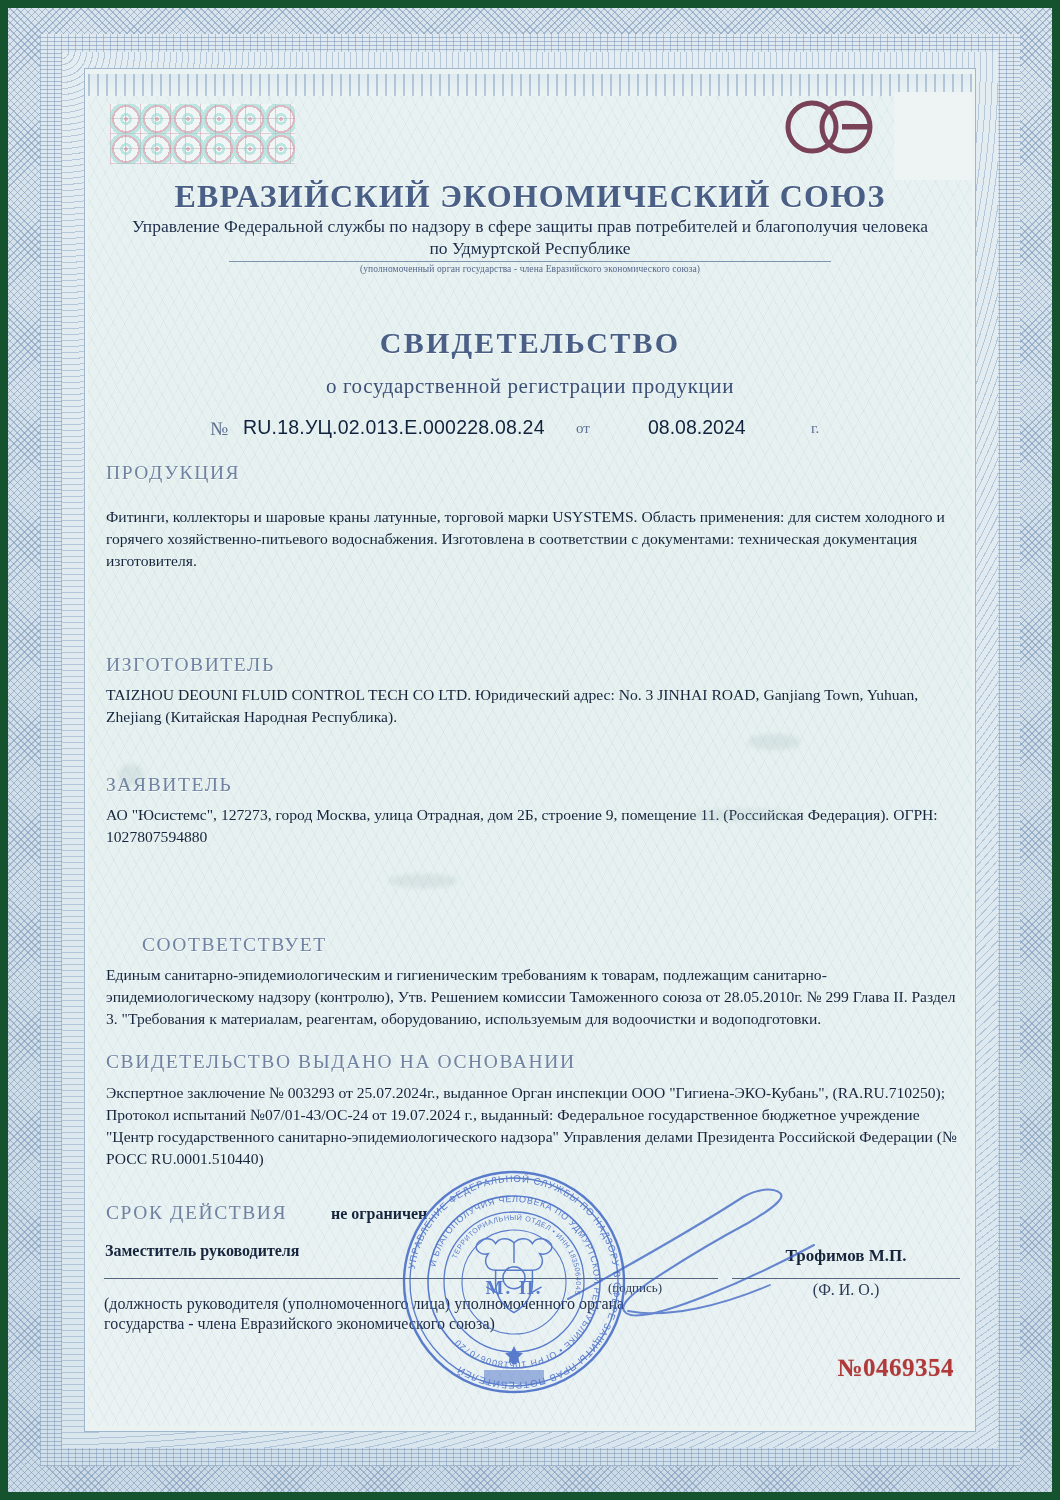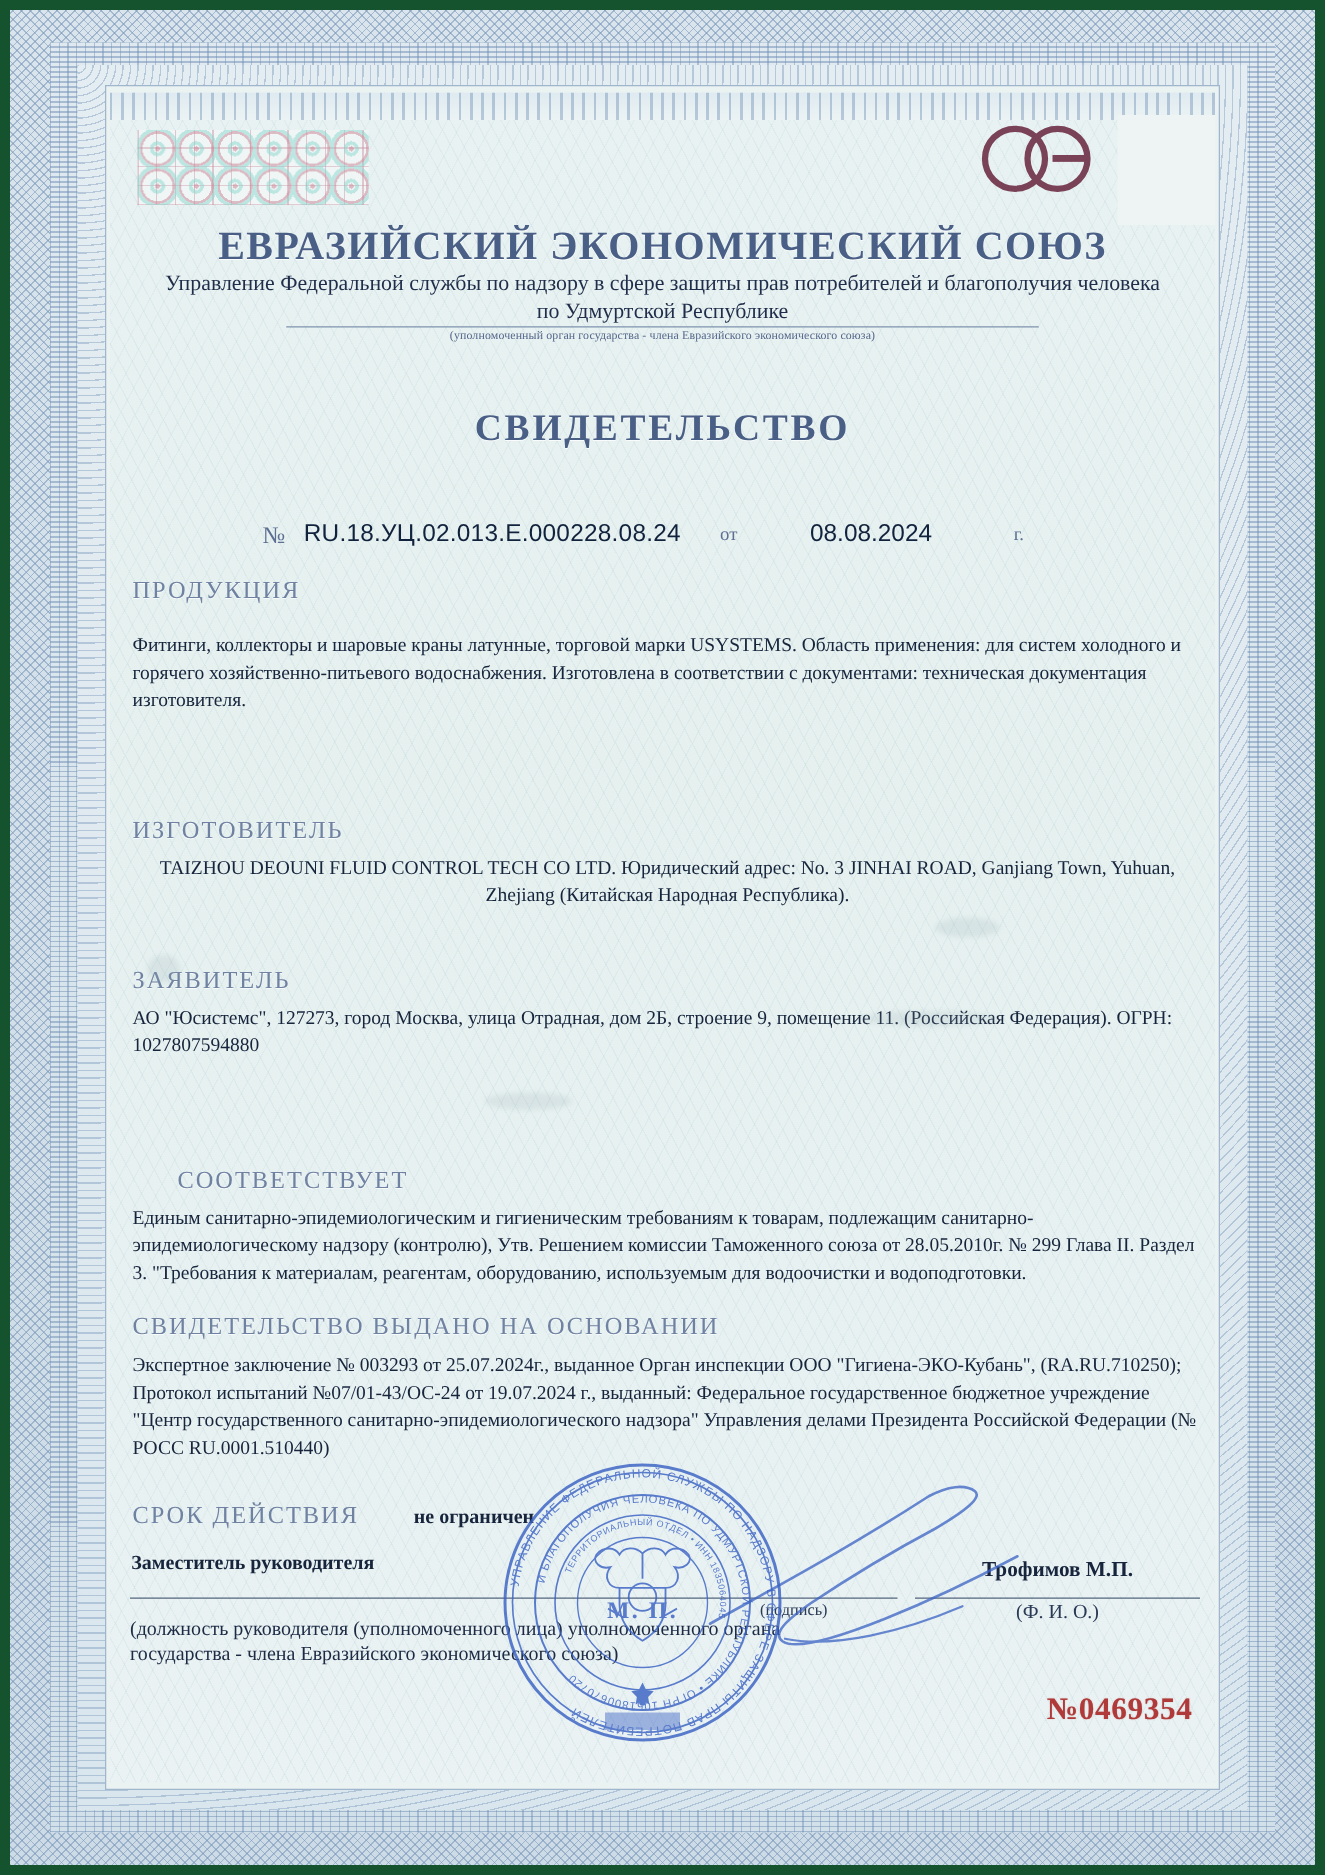--- a/index.html
+++ b/index.html
@@ -325,34 +325,35 @@
 
     <div class="hdr">
       <div class="hdr-title">ЕВРАЗИЙСКИЙ ЭКОНОМИЧЕСКИЙ СОЮЗ</div>
       <div class="hdr-line">Управление Федеральной службы по надзору в сфере защиты прав потребителей и благополучия человека</div>
       <div class="hdr-line">по Удмуртской Республике</div>
       <div class="hdr-rule"></div>
       <div class="hdr-sub">(уполномоченный орган государства - члена Евразийского экономического союза)</div>
     </div>
 
     <div class="cert-title">СВИДЕТЕЛЬСТВО</div>
+    <div class="cert-sub">о государственной регистрации продукции</div>
 
     <div class="numline">
       <span class="lbl-no">№</span>
       <span class="val-no">RU.18.УЦ.02.013.Е.000228.08.24</span>
       <span class="lbl-ot">от</span>
       <span class="val-date">08.08.2024</span>
       <span class="lbl-g">г.</span>
     </div>
 
     <div class="sec-head" style="left:18px; top:388px;">ПРОДУКЦИЯ</div>
     <div class="sec-body" style="top:432px;">Фитинги, коллекторы и шаровые краны латунные, торговой марки USYSTEMS. Область применения: для систем холодного и горячего хозяйственно-питьевого водоснабжения. Изготовлена в соответствии с документами: техническая документация изготовителя.</div>
 
     <div class="sec-head" style="left:18px; top:580px;">ИЗГОТОВИТЕЛЬ</div>
-    <div class="sec-body" style="top:610px;text-align:center;">TAIZHOU DEOUNI FLUID CONTROL TECH CO LTD. Юридический адрес: No. 3 JINHAI ROAD, Ganjiang Town, Yuhuan, Zhejiang (Китайская Народная Республика).</div>
+    <div class="sec-body" style="top:610px;">TAIZHOU DEOUNI FLUID CONTROL TECH CO LTD. Юридический адрес: No. 3 JINHAI ROAD, Ganjiang Town, Yuhuan, Zhejiang (Китайская Народная Республика).</div>
 
     <div class="sec-head" style="left:18px; top:700px;">ЗАЯВИТЕЛЬ</div>
     <div class="sec-body" style="top:730px;">АО "Юсистемс", 127273, город Москва, улица Отрадная, дом 2Б, строение 9, помещение 11. (Российская Федерация). ОГРН: 1027807594880</div>
 
     <div class="sec-head" style="left:18px; top:860px;margin-left:36px;">СООТВЕТСТВУЕТ</div>
     <div class="sec-body" style="top:890px;">Единым санитарно-эпидемиологическим и гигиеническим требованиям к товарам, подлежащим санитарно-эпидемиологическому надзору (контролю), Утв. Решением комиссии Таможенного союза от 28.05.2010г. № 299 Глава II. Раздел 3. "Требования к материалам, реагентам, оборудованию, используемым для водоочистки и водоподготовки.</div>
 
     <div class="sec-head" style="left:18px; top:977px;">СВИДЕТЕЛЬСТВО ВЫДАНО НА ОСНОВАНИИ</div>
     <div class="sec-body" style="top:1008px;">Экспертное заключение № 003293 от 25.07.2024г., выданное Орган инспекции ООО "Гигиена-ЭКО-Кубань", (RA.RU.710250); Протокол испытаний №07/01-43/ОС-24 от 19.07.2024 г., выданный: Федеральное государственное бюджетное учреждение "Центр государственного санитарно-эпидемиологического надзора" Управления делами Президента Российской Федерации (№ РОСС RU.0001.510440)</div>
 

